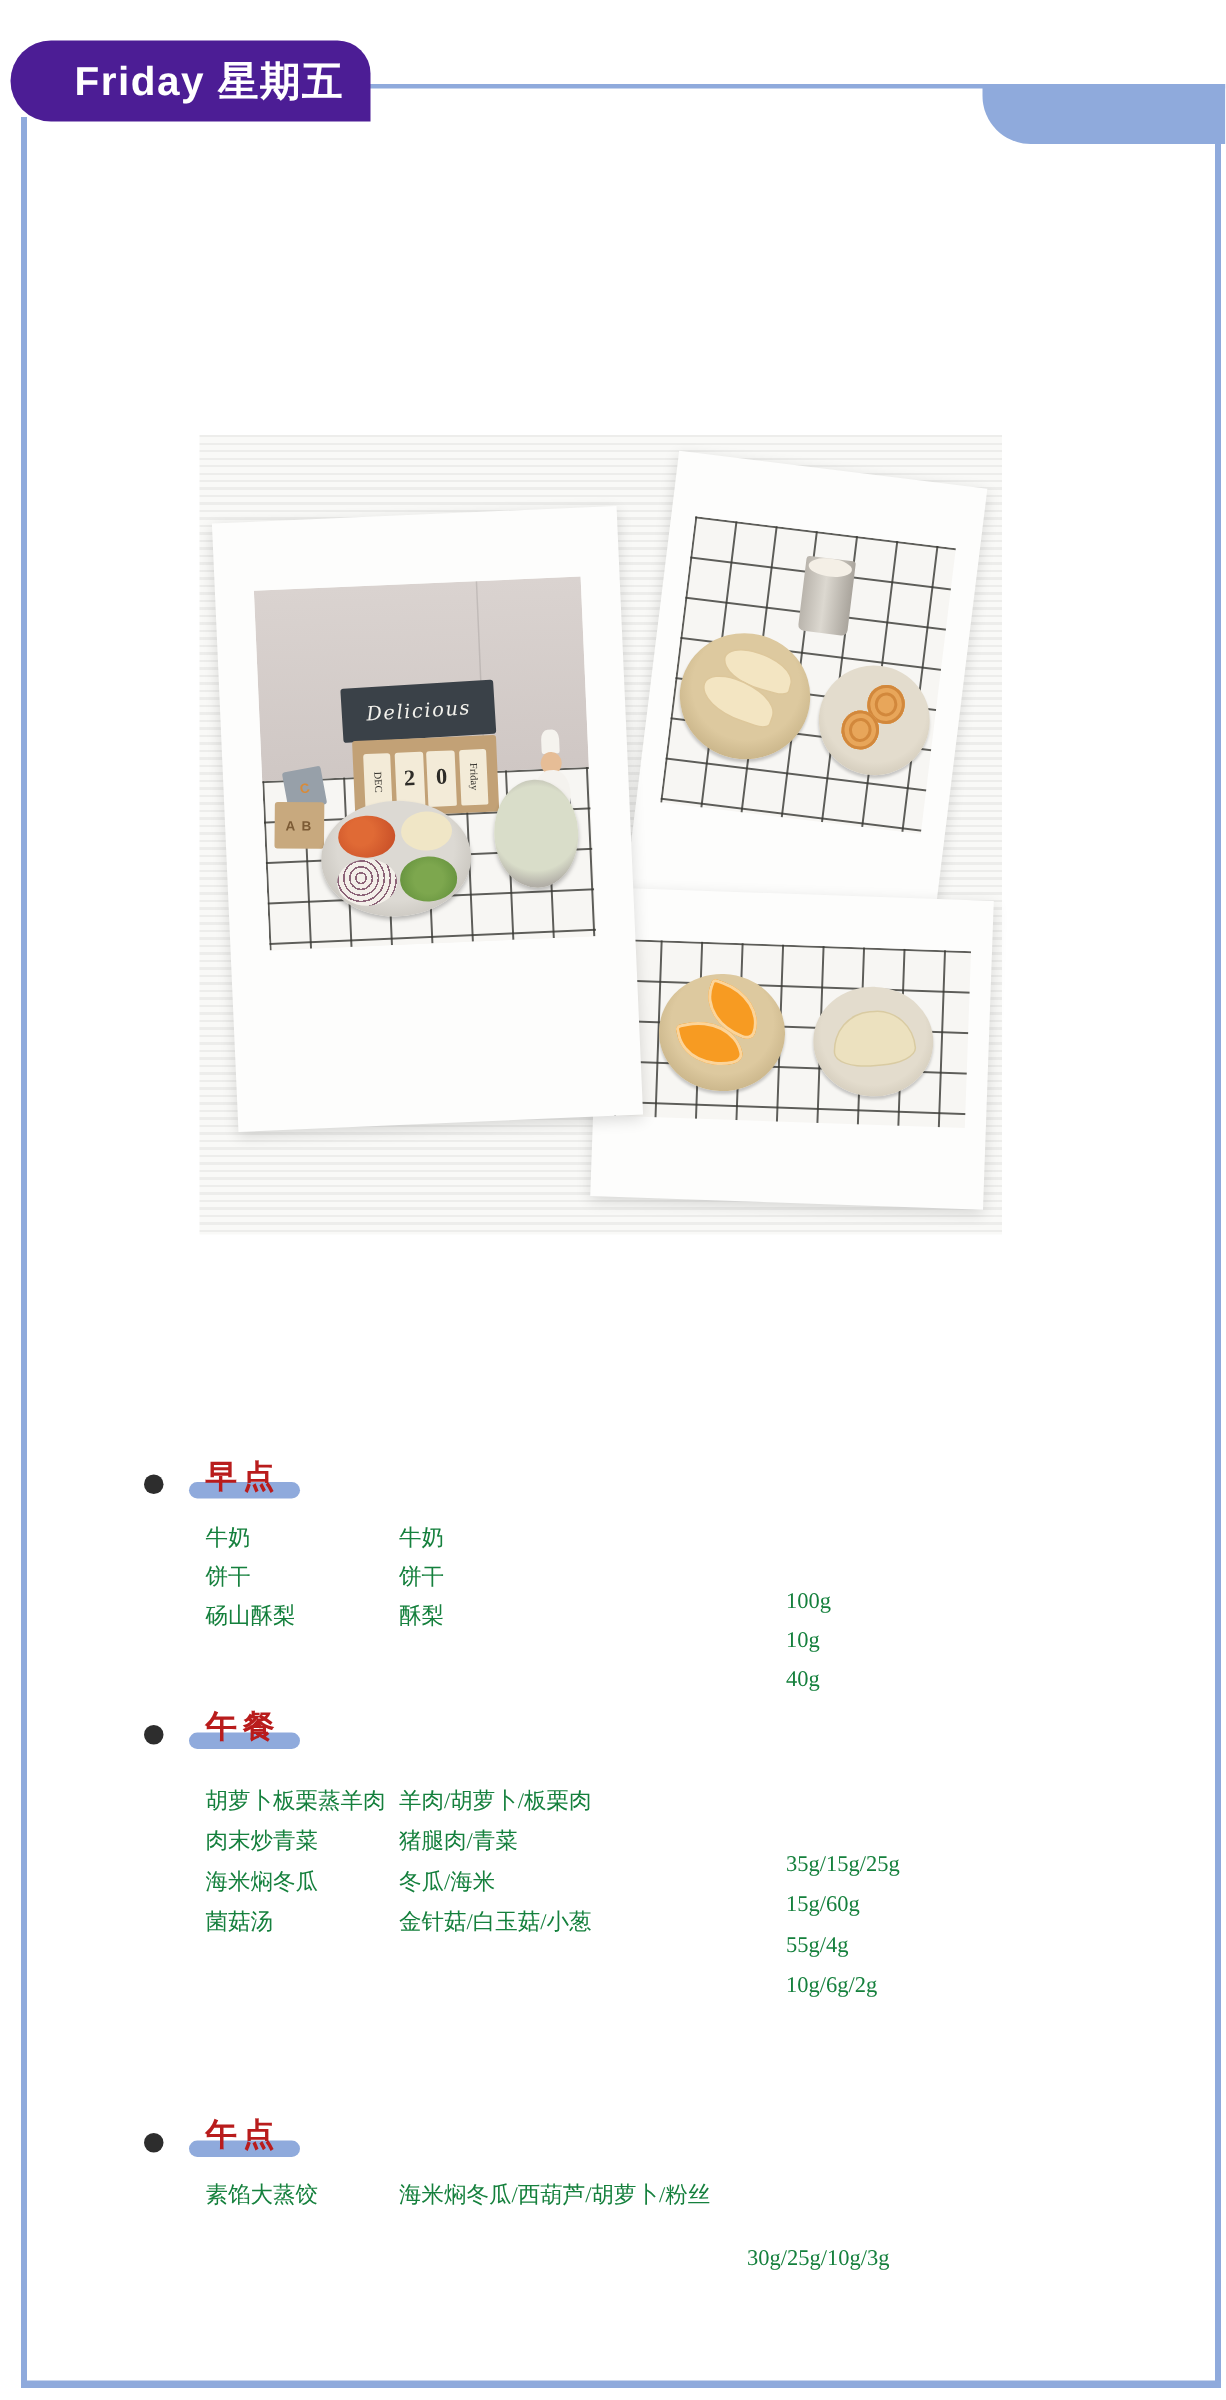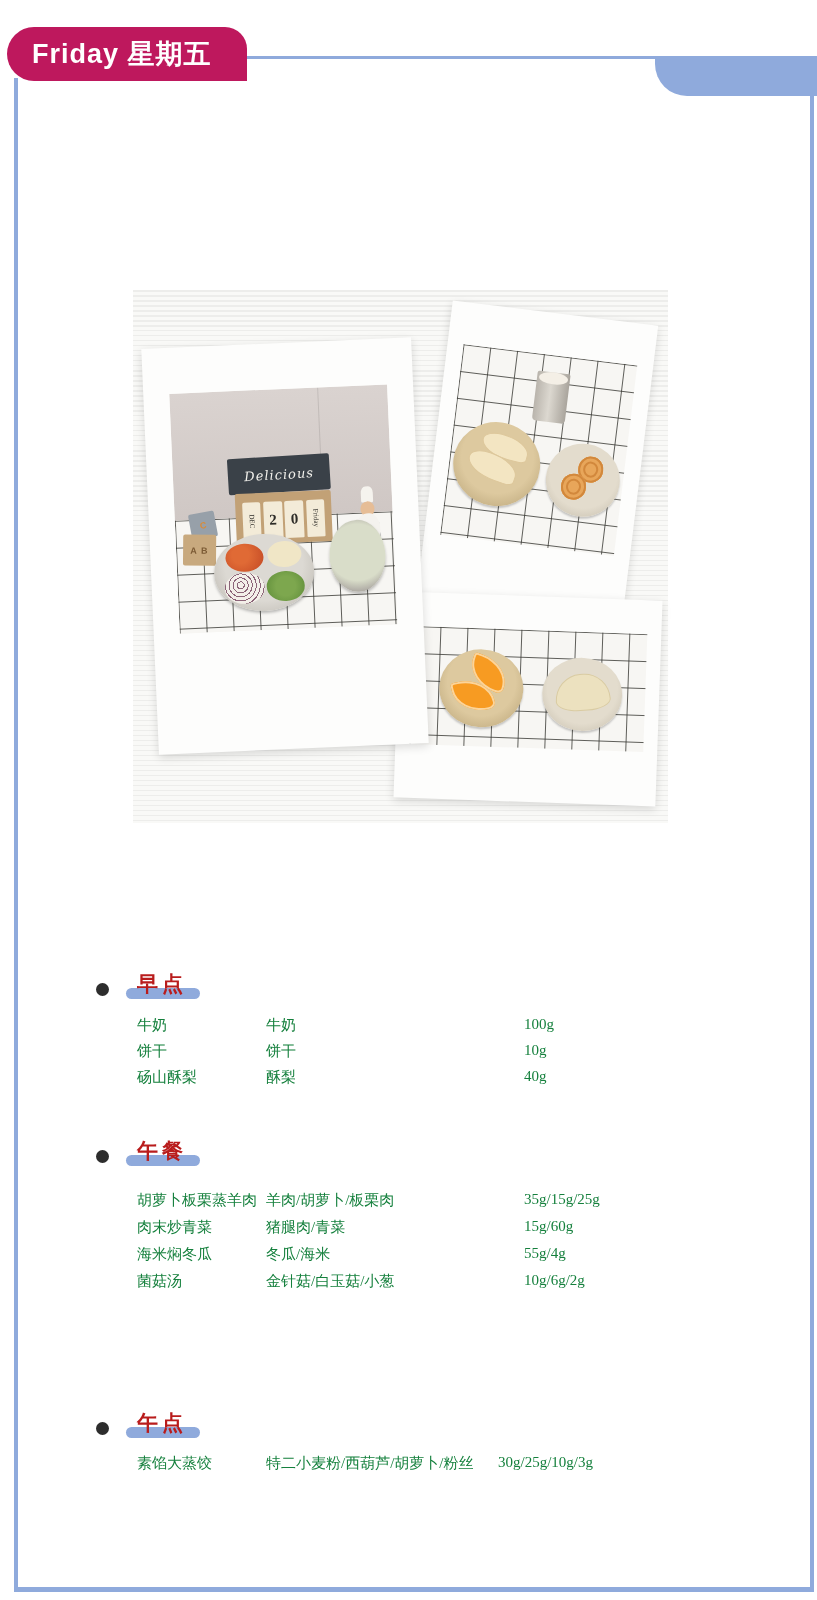--- a/index.html
+++ b/index.html
@@ -8,23 +8,23 @@
     font-family:"Liberation Sans",sans-serif;
   }
   
   .border-left{position:absolute;left:14px;top:78px;width:4px;height:1513px;background:#8FAADC;}
   .border-right{position:absolute;left:810px;top:93px;width:4px;height:1498px;background:#8FAADC;}
   .border-bottom{position:absolute;left:14px;top:1587px;width:800px;height:5px;background:#8FAADC;}
   .border-topline{position:absolute;left:240px;top:56px;width:577px;height:3px;background:#8FAADC;}
   .corner-block{position:absolute;left:655px;top:56px;width:162px;height:40px;background:#8FAADC;border-bottom-left-radius:32px;}
   
   .title-chip{
-    position:absolute;left:7px;top:27px;width:240px;height:54px;background:#be185d;
+    position:absolute;left:7px;top:27px;width:240px;height:54px;background:#4c1d95;
     border-radius:27px 22px 0 27px;color:#ffffff;font-size:27px;font-weight:600;
-    line-height:54px;padding-left:25px;box-sizing:border-box;letter-spacing:1px;white-space:nowrap;
+    line-height:54px;padding-left:25px;box-sizing:border-box;letter-spacing:1px;white-space:nowrap;text-align:center;
   }
   
   .montage{
     position:absolute;left:133px;top:290px;width:535px;height:533px;
     background:repeating-linear-gradient(180deg,#ededeb 0 1.5px,#f9f9f7 1.5px 5px);
   }
   .polaroid{position:absolute;background:#fdfdfc;box-shadow:0 3px 10px rgba(0,0,0,0.14);}
   .photo-inner{position:absolute;overflow:hidden;background:#f6f5f2;}
   .gridmat{
     background-color:#f7f6f3;
@@ -98,21 +98,21 @@
   .bullet{position:absolute;left:96px;top:13px;width:13px;height:13px;border-radius:50%;background:#2d2d2d;}
   .stitle{position:absolute;left:137px;top:0;font-size:21px;font-weight:700;color:#b91c1c;letter-spacing:4px;z-index:2;}
   .sbar{position:absolute;left:126px;top:18px;width:74px;height:11px;border-radius:6px;background:#8FAADC;z-index:1;}
   .rows{position:absolute;left:0;width:100%;}
   .mrow{position:relative;height:26px;}
   .s2 .mrow{height:27px;}
   .s3 .mrow{height:27px;}
   .cell{position:absolute;font-family:Liberation Serif, serif;font-size:15px;color:#15803d;white-space:nowrap;}
   .c1{left:137px;}
   .c2{left:266px;}
-  .c3{left:524px;}
+  .c3{left:524px;margin-top:44px;}
   .s3 .c3{left:498px;}
   .s1 .section-title{top:970px;} .s1 .rows{top:1016px;}
   .s2 .section-title{top:1137px;} .s2 .rows{top:1191px;}
   .s3 .section-title{top:1409px;} .s3 .rows{top:1454px;}
 </style>
 </head>
 <body>
 
 <div class="page">
 
@@ -241,19 +241,19 @@
 
   <div class="section s3">
     <div class="section-title">
       <span class="bullet"></span>
       <span class="stitle">午点</span>
       <span class="sbar"></span>
     </div>
     <div class="rows">
       <div class="mrow">
         <span class="cell c1">素馅大蒸饺</span>
-        <span class="cell c2">特二小麦粉/西葫芦/胡萝卜/粉丝</span>
+        <span class="cell c2">海米焖冬瓜/西葫芦/胡萝卜/粉丝</span>
         <span class="cell c3">30g/25g/10g/3g</span>
       </div>
     </div>
   </div>
 
 </div>
 
 </body></html>

